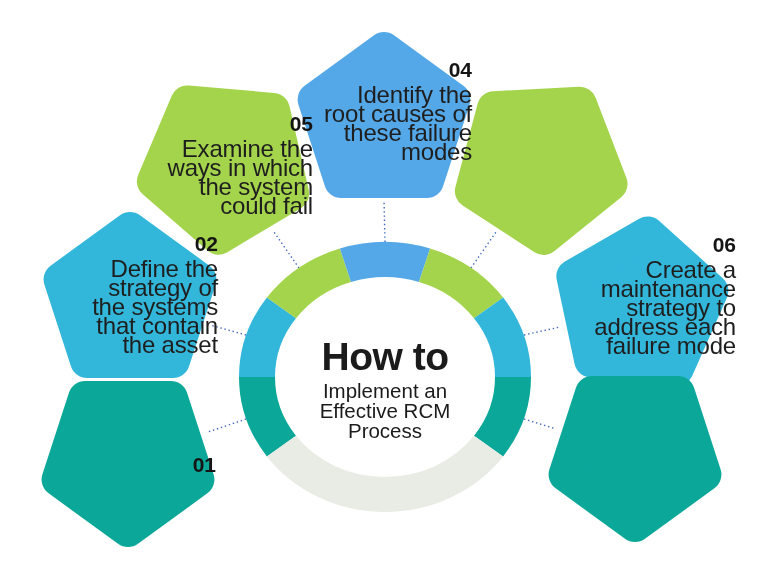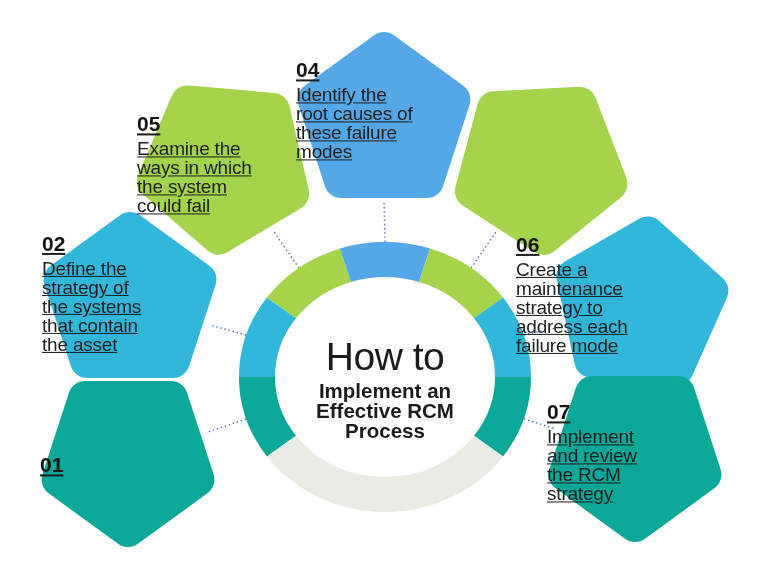--- a/index.html
+++ b/index.html
@@ -17,59 +17,58 @@
   }
   .stage svg {
     position: absolute;
     left: 0;
     top: 0;
   }
   .step-label {
     position: absolute;
     width: 176px;
     transform: translate(-50%, -50%);
-    text-align: left;
+    text-align: right;
     color: #1c1c1c;
     pointer-events: none;
-    text-decoration: underline;
   }
   .step-num {
     font-size: 21px;
     font-weight: bold;
     line-height: 1.15;
     margin-bottom: 3px;
     color: #141414;
   }
   .step-txt {
-    font-size: 19px;
+    font-size: 24px;
     line-height: 19px;
     letter-spacing: -0.2px;
     white-space: pre-line;
     color: #1e1e1e;
   }
   .center-label {
     position: absolute;
     left: 385px;
     top: 389px;
     width: 230px;
     transform: translate(-50%, -50%);
     text-align: center;
     color: #1b1b1b;
     pointer-events: none;
   }
   .center-title {
     font-size: 39px;
-    font-weight: normal;
+    font-weight: bold;
     letter-spacing: -0.5px;
     line-height: 1.0;
     margin-bottom: 5px;
   }
   .center-sub {
     font-size: 20.5px;
-    font-weight: bold;
+    font-weight: normal;
     line-height: 20px;
     white-space: pre-line;
   }
 </style>
 </head>
 <body>
 
 <div class="stage">
 
   <svg width="768" height="576" viewBox="0 0 768 576">
@@ -129,36 +128,29 @@
 
   <div class="step-label" style="left:384px; top:110px;">
     <div class="step-num">04</div>
     <div class="step-txt">Identify the
 root causes of
 these failure
 modes</div>
   </div>
 
 
-  <div class="step-label" style="left:604px; top:294px;">
+  <div class="step-label" style="left:648px; top:294px;">
     <div class="step-num">06</div>
     <div class="step-txt">Create a
 maintenance
 strategy to
 address each
 failure mode</div>
   </div>
 
-  <div class="step-label" style="left:635px; top:452px;">
-    <div class="step-num">07</div>
-    <div class="step-txt">Implement
-and review
-the RCM
-strategy</div>
-  </div>
 
   <div class="center-label">
     <div class="center-title">How to</div>
     <div class="center-sub">Implement an
 Effective RCM
 Process</div>
   </div>
 
 </div>
 

